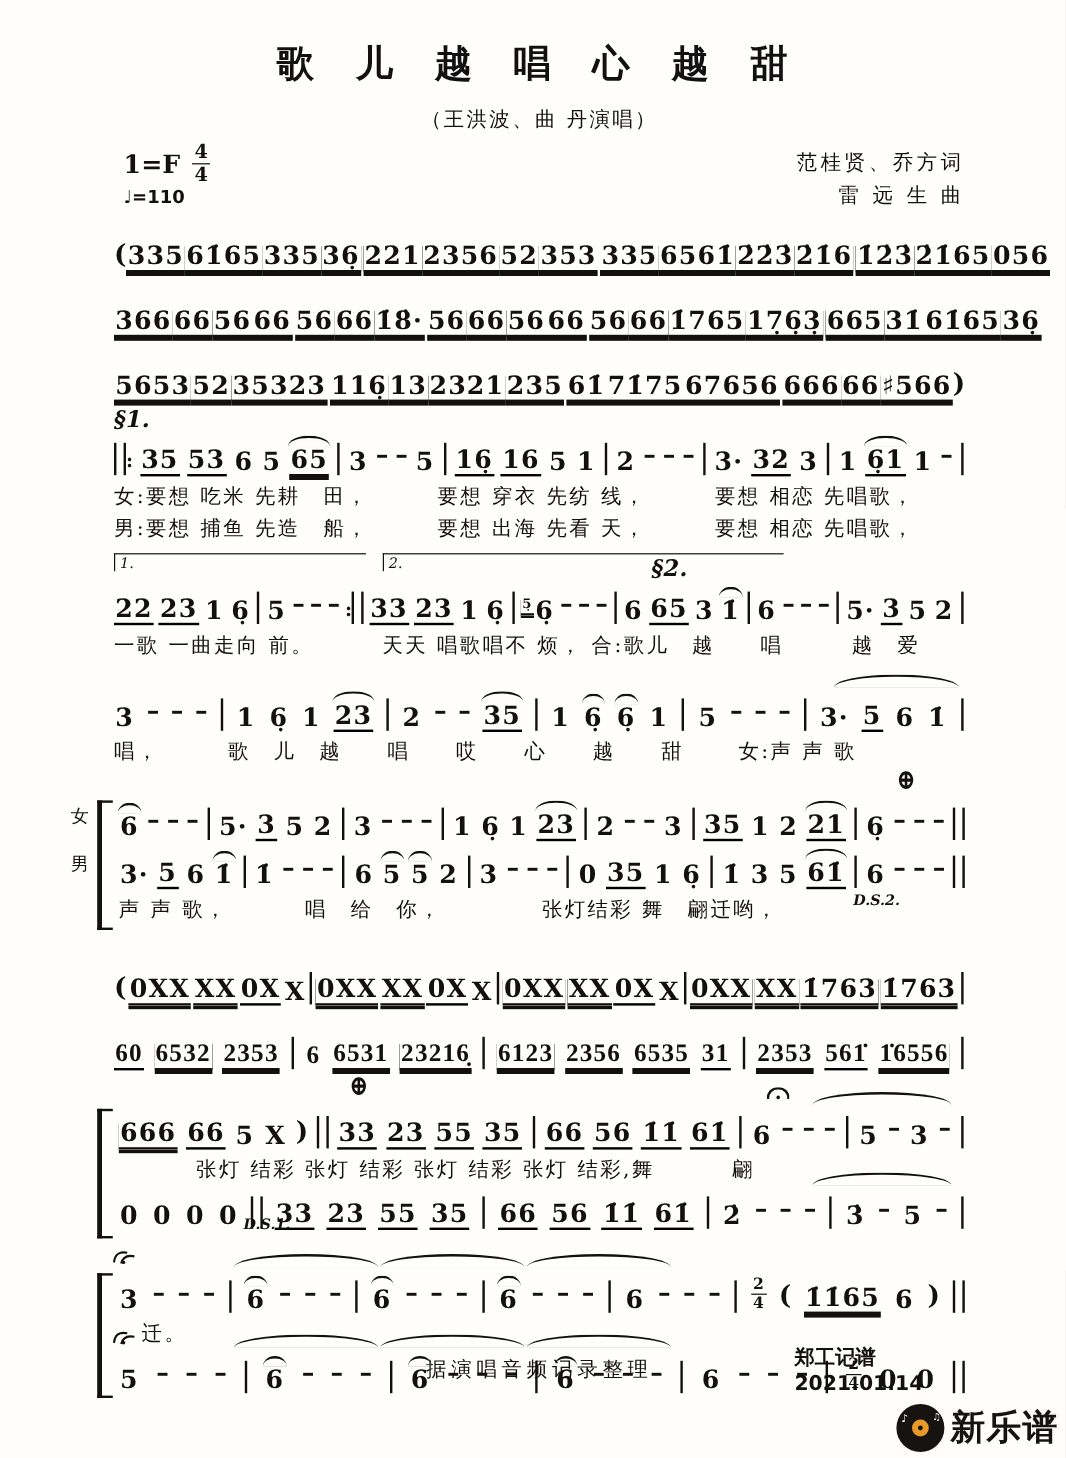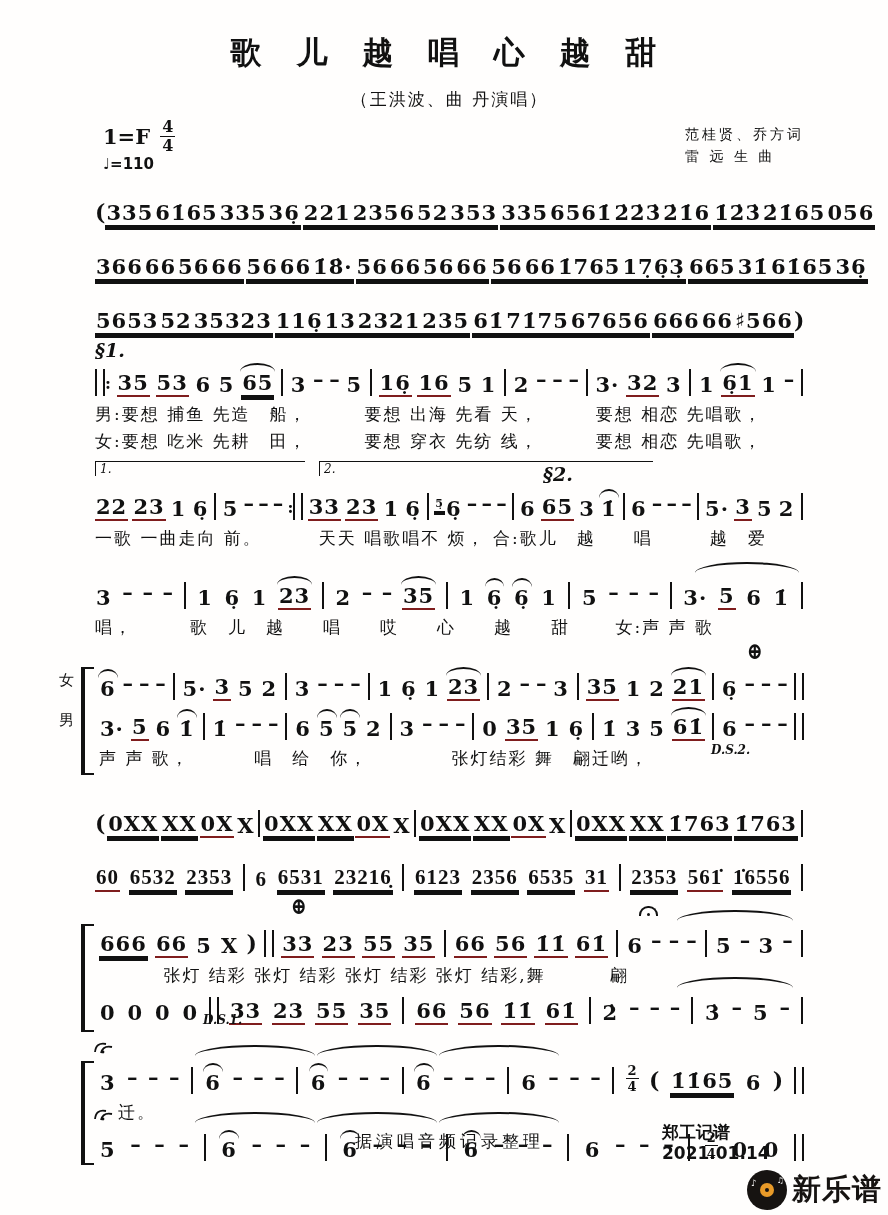--- a/index.html
+++ b/index.html
@@ -8,27 +8,27 @@
   .inner{padding:26px 84px 0 95px;}
   
   .title{text-align:center;font-size:31px;font-weight:bold;letter-spacing:12px;margin:6px 0 2px 0;}
   .subtitle{text-align:center;font-size:17px;margin-top:14px;letter-spacing:2px;}
   .headrow{position:relative;height:64px;margin-top:6px;}
   .keysig{position:absolute;left:8px;top:2px;font-size:21px;font-weight:bold;display:flex;align-items:center;gap:10px;text-align:center;}
   .frac{display:inline-flex;flex-direction:column;align-items:center;font-size:16px;line-height:1;font-weight:bold;}
   .frac .num{border-bottom:1.6px solid #111;padding:0 2px 1px 2px;}
   .frac .den{padding-top:1px;}
   .tempo{position:absolute;left:8px;top:38px;font-size:15px;font-family:"DejaVu Sans",sans-serif;font-weight:bold;}
-  .credits{position:absolute;right:0;top:6px;text-align:left;font-size:14px;line-height:1.6;letter-spacing:3px;}
+  .credits{position:absolute;right:0;top:6px;text-align:right;font-size:17px;line-height:1.6;letter-spacing:3px;}
   
   .system{position:relative;}
   .noterow{position:relative;display:flex;justify-content:space-between;align-items:flex-end;
            height:36px;margin-bottom:4px;}
   .note{font-weight:bold;font-size:21px;line-height:1;letter-spacing:1px;padding:0 1px 2px 1px;white-space:nowrap;position:relative;}
-  .u1{border-bottom:2px solid #7f1d1d;}
+  .u1{border-bottom:2px solid #000000;}
   .u2{border-bottom:2px solid #111;box-shadow:0 3px 0 0 #111;}
   .dash{font-weight:bold;font-size:21px;padding-bottom:6px;}
   .bar{width:2px;height:27px;background:#111;margin:0 1px 1px 1px;align-self:flex-end;}
   .dbar{width:6px;height:27px;border-left:2px solid #111;border-right:2px solid #111;margin-bottom:1px;}
   .rdots{font-weight:bold;font-size:16px;padding-bottom:4px;}
   .paren{font-weight:bold;font-size:22px;padding-bottom:2px;}
   .grace{font-size:11px;transform:translateY(-8px);border-bottom:2px solid #111;box-shadow:0 2px 0 0 #111;}
   .slur::before{content:"";position:absolute;left:-1px;right:-1px;top:-9px;height:7px;
                 border-top:2px solid #111;border-radius:50% 50% 0 0/100% 100% 0 0;}
   .ts{display:inline-flex;flex-direction:column;align-items:center;font-size:13px;font-weight:bold;line-height:1;margin-bottom:2px;}
@@ -191,22 +191,22 @@
             <span class="note u1">32</span>
             <span class="note">3</span>
             <span class="bar"></span>
             <span class="note">1</span>
             <span class="note u1 slur">6̣1</span>
             <span class="note">1</span>
             <span class="dash">–</span>
             <span class="bar"></span>
             <div class="ann segno" style="left: 0px; top: -22px;">§1.</div>
           </div>
+          <div class="lyricrow">女:要想 吃米 先耕　田，　　　要想 穿衣 先纺 线，　　　要想 相恋 先唱歌，</div>
           <div class="lyricrow">男:要想 捕鱼 先造　船，　　　要想 出海 先看 天，　　　要想 相恋 先唱歌，</div>
-          <div class="lyricrow">女:要想 吃米 先耕　田，　　　要想 穿衣 先纺 线，　　　要想 相恋 先唱歌，</div>
         </div>
         <div class="system" style="margin-top: 30px;">
           <div class="noterow">
             <span class="note u1">22</span>
             <span class="note u1">23</span>
             <span class="note">1</span>
             <span class="note">6̣</span>
             <span class="bar"></span>
             <span class="note">5</span>
             <span class="dash">–</span>

